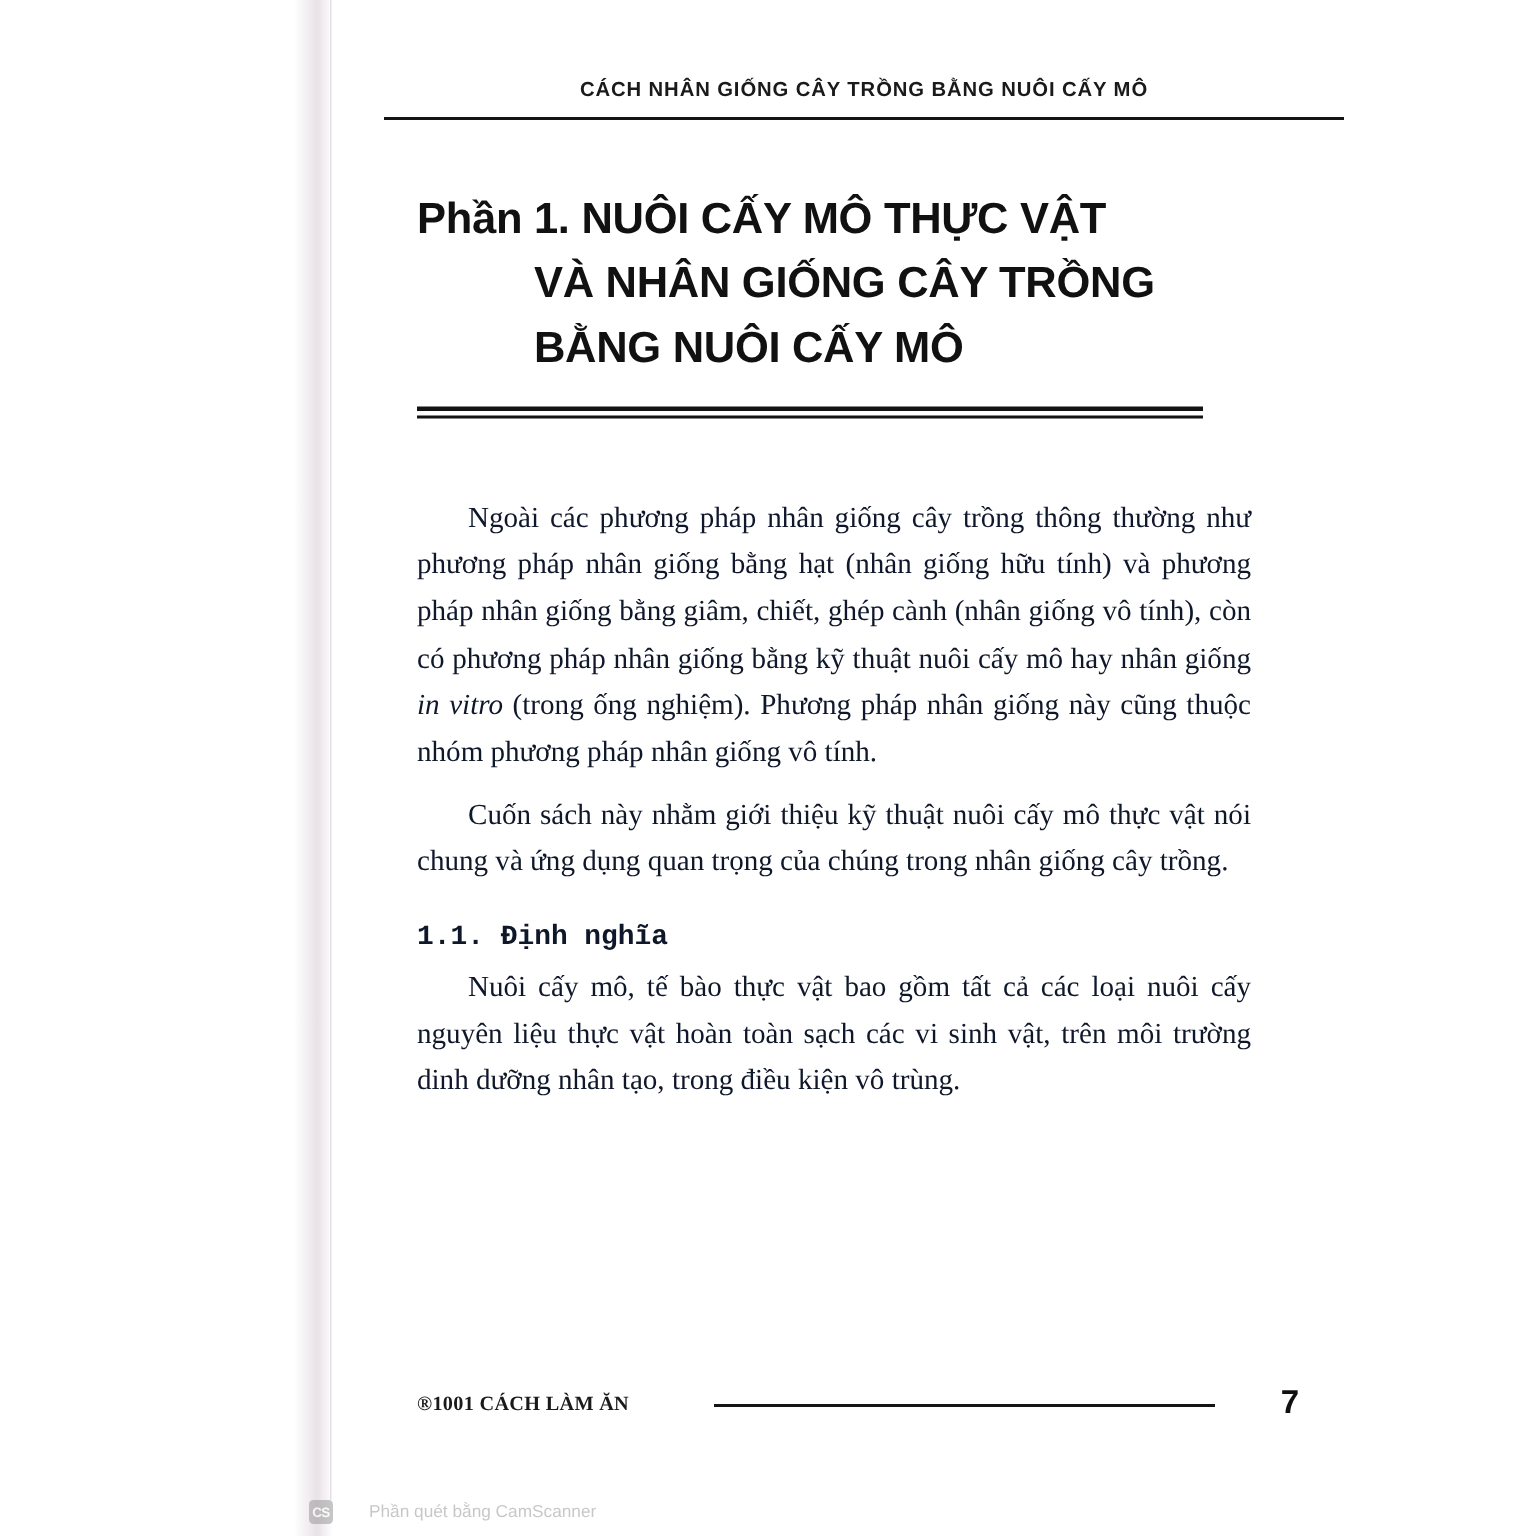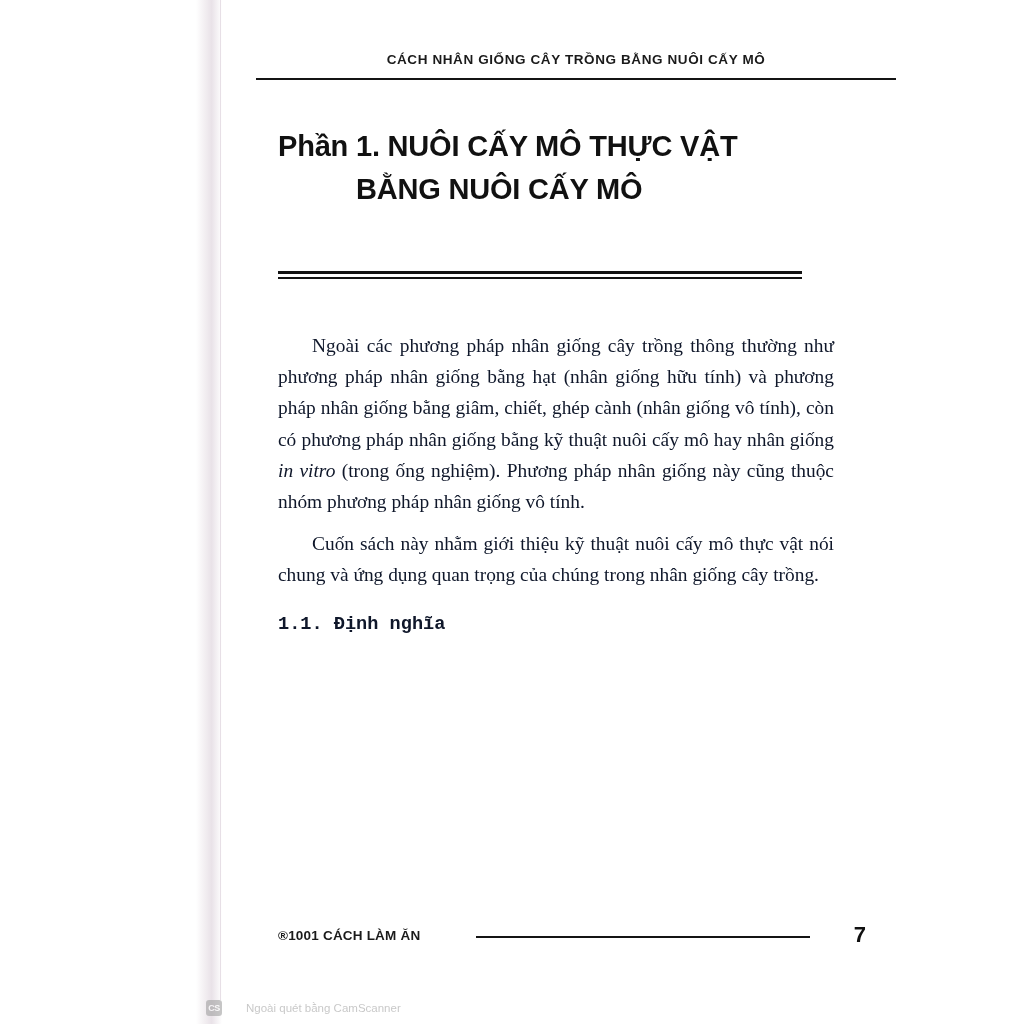--- a/index.html
+++ b/index.html
@@ -147,21 +147,21 @@
   .footer {
     position: absolute;
     left: 22px;
     top: 924px;
     width: 570px;
     height: 28px;
   }
   .footer-left {
     position: absolute;
     left: 0; top: 4px;
-    font-family: Liberation Sans, sans-serif;
+    font-family: Liberation Serif, serif;
     font-weight: bold;
     font-size: 13.5px;
     letter-spacing: 0.2px;
     color: #1a1a1a;
   }
   .footer-rule {
     position: absolute;
     left: 198px;
     top: 12px;
     width: 334px;
@@ -216,47 +216,49 @@
   <div class="binding"></div>
   <div class="binding-line"></div>
 
   <div class="page">
 
     <div class="runhead">CÁCH NHÂN GIỐNG CÂY TRỒNG BẰNG NUÔI CẤY MÔ</div>
     <div class="runhead-rule"></div>
 
     <div class="title-block">
       <div class="title-line l1">Phần 1. NUÔI CẤY MÔ THỰC VẬT</div>
+      <div class="title-line l2">VÀ NHÂN GIỐNG CÂY TRỒNG</div>
       <div class="title-line l3">BẰNG NUÔI CẤY MÔ</div>
     </div>
 
     <div class="double-rule">
       <div class="r1"></div>
       <div class="r2"></div>
     </div>
 
     <div class="body">
 
       <p class="para"><span>Ngoài các phương pháp nhân giống cây trồng thông thường như phương pháp nhân giống bằng hạt (nhân giống hữu tính) và phương pháp nhân giống bằng giâm, chiết, ghép cành (nhân giống vô tính), còn có phương pháp nhân giống bằng kỹ thuật nuôi cấy mô hay nhân giống</span> <em class="ital">in vitro</em> <span>(trong ống nghiệm). Phương pháp nhân giống này cũng thuộc nhóm phương pháp nhân giống vô tính.</span></p>
 
       <p class="para gap">Cuốn sách này nhằm giới thiệu kỹ thuật nuôi cấy mô thực vật nói chung và ứng dụng quan trọng của chúng trong nhân giống cây trồng.</p>
 
 
       <p class="sub-head">1.1. Định nghĩa</p>
 
+      <p class="para">Nuôi cấy mô, tế bào thực vật bao gồm tất cả các loại nuôi cấy nguyên liệu thực vật hoàn toàn sạch các vi sinh vật, trên môi trường dinh dưỡng nhân tạo, trong điều kiện vô trùng.</p>
 
 
     </div>
 
     <div class="footer">
       <div class="footer-left">®1001 CÁCH LÀM ĂN</div>
       <div class="footer-rule"></div>
       <div class="footer-page">7</div>
     </div>
 
   </div>
 
   <div class="watermark">
     <div class="wm-badge">CS</div>
-    <div class="wm-text">Ngoài quét bằng CamScanner</div>
+    <div class="wm-text">Phần quét bằng CamScanner</div>
   </div>
 
 </div>
 
 </body></html>

